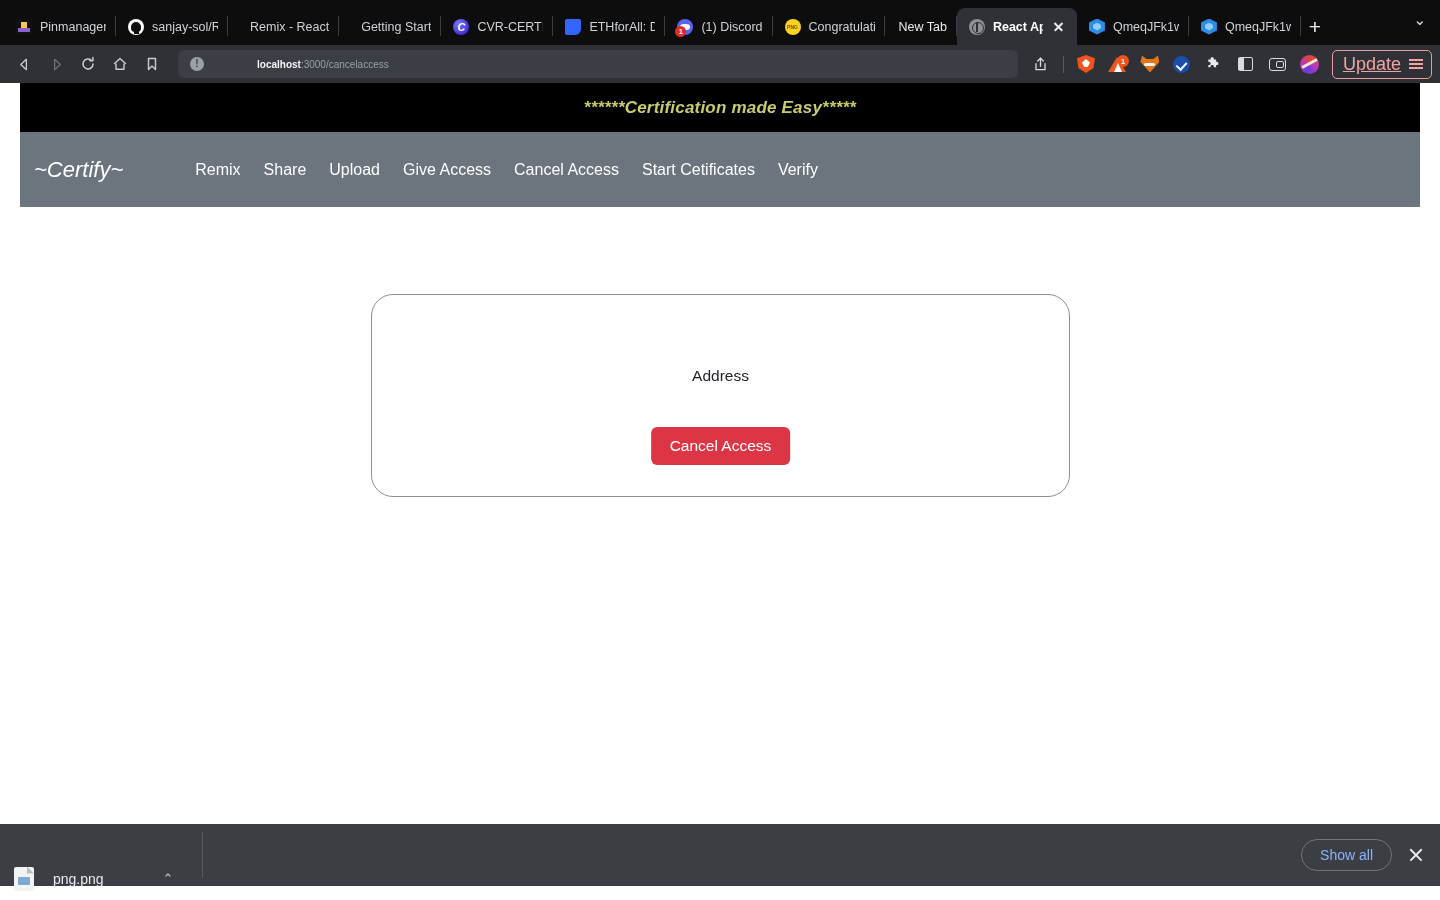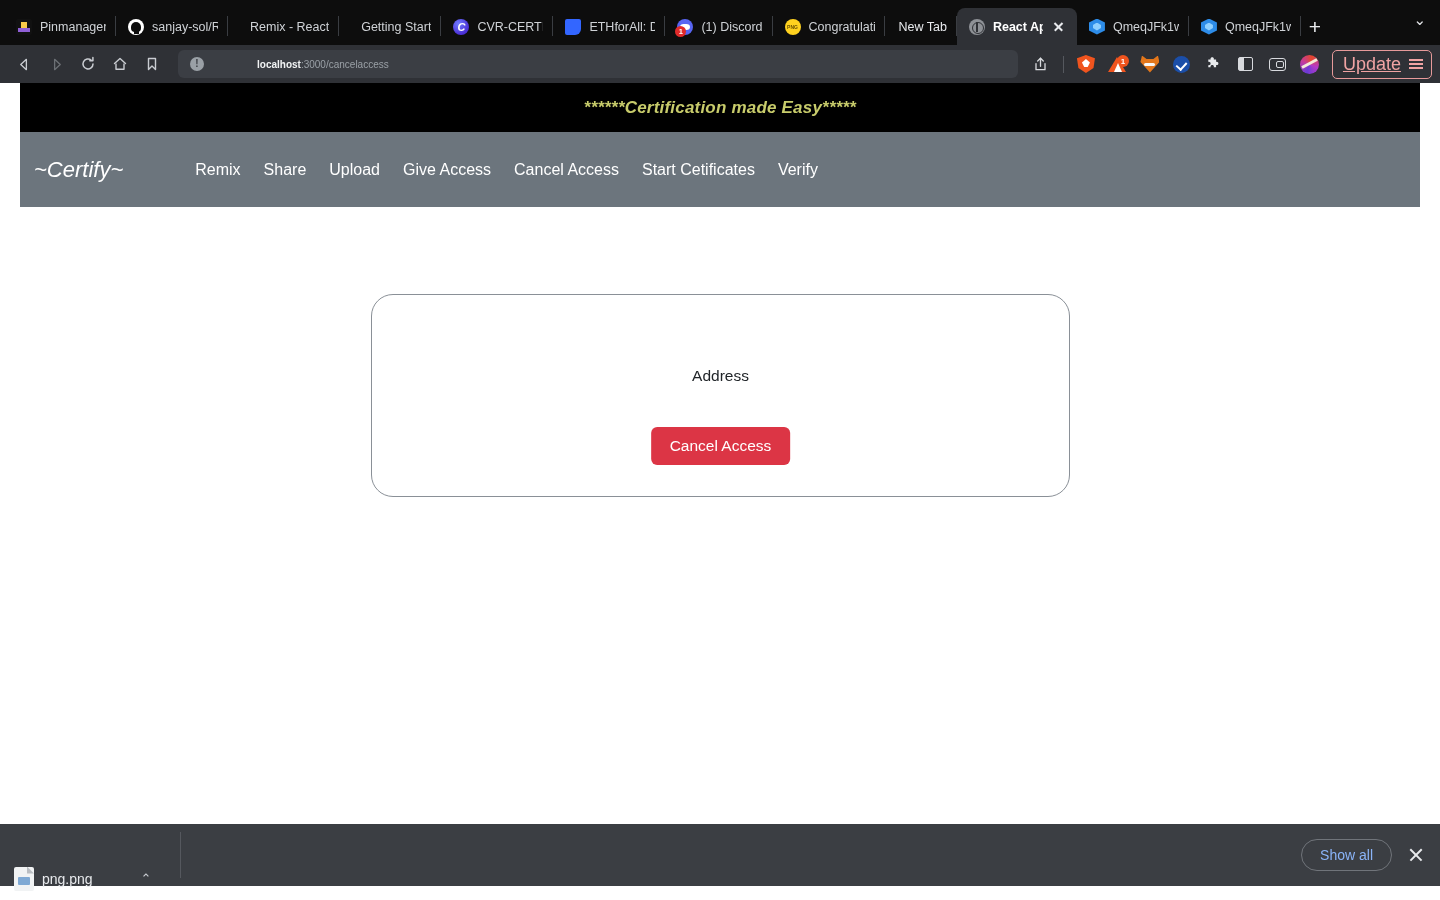--- a/index.html
+++ b/index.html
@@ -222,21 +222,21 @@
     background: #dc3545; color:#ffffff; border: none; border-radius: 6px;
     padding: 10px 19px; font-size: 15.5px; font-family:"Liberation Sans", sans-serif;
     cursor: pointer;
   }
 
   
   .downloadbar {
     position:absolute; left:0; bottom:0; width: 1440px; height: 62px;
     background: #3b3e43; display:flex; align-items:center; padding: 0 14px;
   }
-  .dl-item { display:flex; align-items:center; gap: 8px; padding-right: 20px; margin-top: 47px; }
+  .dl-item { display:flex; align-items:center; gap: 19px; padding-right: 20px; margin-top: 47px; }
   .dl-fileicon {
     width: 20px; height: 24px; background:#f1f3f4; border-radius: 2px; position: relative;
   }
   .dl-fileicon::before {
     content:""; position:absolute; right:0; top:0; width:7px; height:7px;
     background:#b9bdc2; clip-path: polygon(0 0, 100% 100%, 0 100%);
   }
   .dl-fileicon::after {
     content:""; position:absolute; left:4px; top:10px; width:12px; height:8px;
     background:#7fa9d4; border-radius: 1px;

